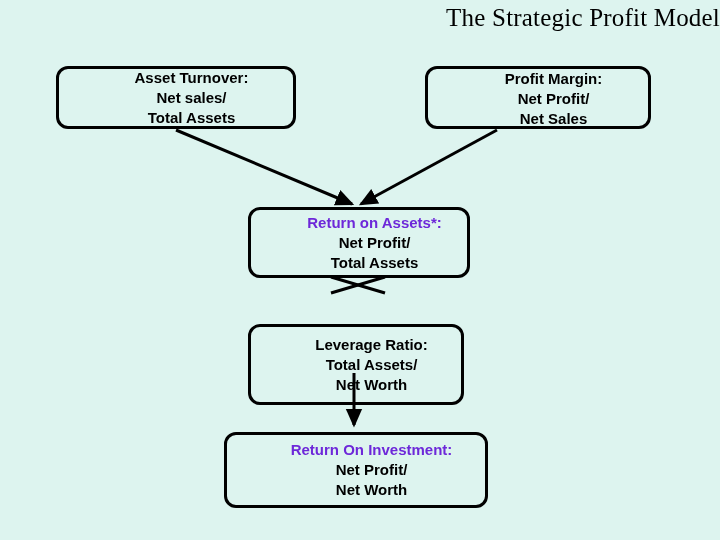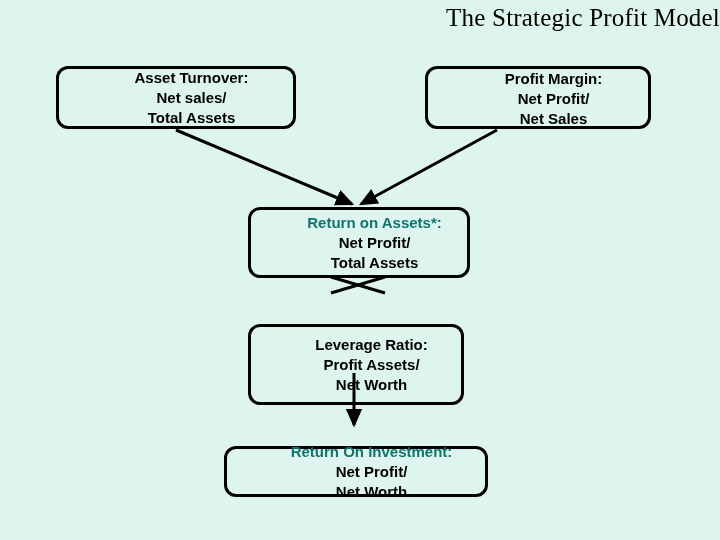--- a/index.html
+++ b/index.html
@@ -63,28 +63,28 @@
     font-family: "Liberation Sans", sans-serif;
     font-weight: bold;
     font-size: 15px;
     line-height: 20px;
     color: #000000;
     z-index: 3;
     padding-left: 31px;
   }
   .node .ln { display: block; white-space: nowrap; }
   .node .ital { }
-  .node .blue { color: #0f766e; }
+  .node .blue { color: #6d28d9; }
 
   
   #box-asset-turnover { left: 56px;  top: 66px;  width: 240px; height: 63px; }
   #box-profit-margin  { left: 425px; top: 66px;  width: 226px; height: 63px; justify-content: space-between; }
   #box-return-assets  { left: 248px; top: 207px; width: 222px; height: 71px; }
   #box-leverage-ratio { left: 248px; top: 292px; width: 216px; height: 81px; margin-top: 32px; }
-  #box-return-invest  { left: 224px; top: 446px; width: 264px; height: 51px; }
+  #box-return-invest  { left: 224px; top: 432px; width: 264px; height: 76px; }
 </style>
 </head>
 <body>
 
 <div id="slide">
 
   <div id="title">The Strategic Profit Model</div>
 
   <svg id="connectors" viewBox="0 0 720 540">
     <defs>
@@ -116,21 +116,21 @@
   </div>
 
   <div class="node" id="box-return-assets">
     <span class="ln blue">Return on Assets*:</span>
     <span class="ln">Net Profit/</span>
     <span class="ln">Total Assets</span>
   </div>
 
   <div class="node" id="box-leverage-ratio">
     <span class="ln">Leverage Ratio:</span>
-    <span class="ln">Profit Assets/</span>
+    <span class="ln">Total Assets/</span>
     <span class="ln">Net Worth</span>
   </div>
 
   <div class="node" id="box-return-invest">
     <span class="ln blue">Return On Investment:</span>
     <span class="ln">Net Profit/</span>
     <span class="ln">Net Worth</span>
   </div>
 
 </div>

